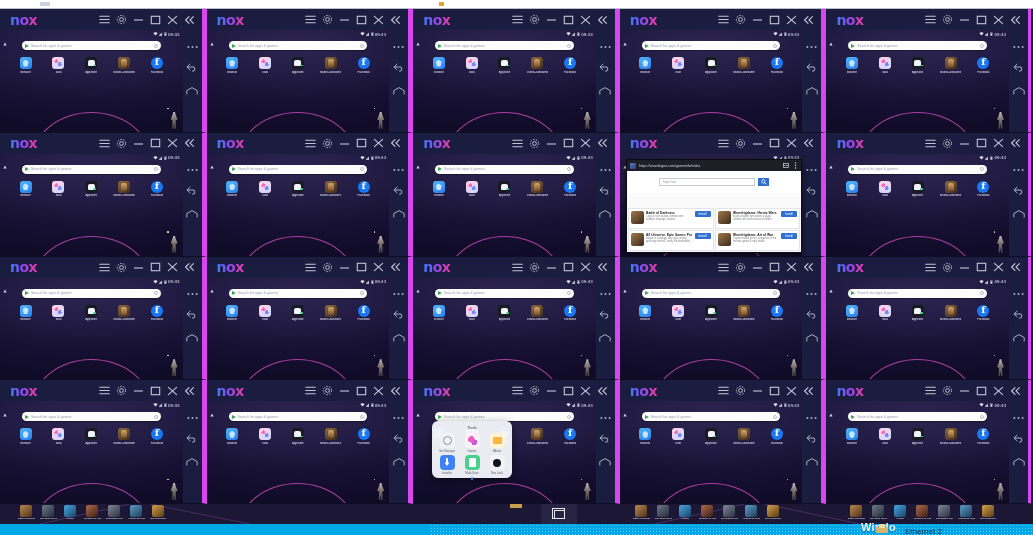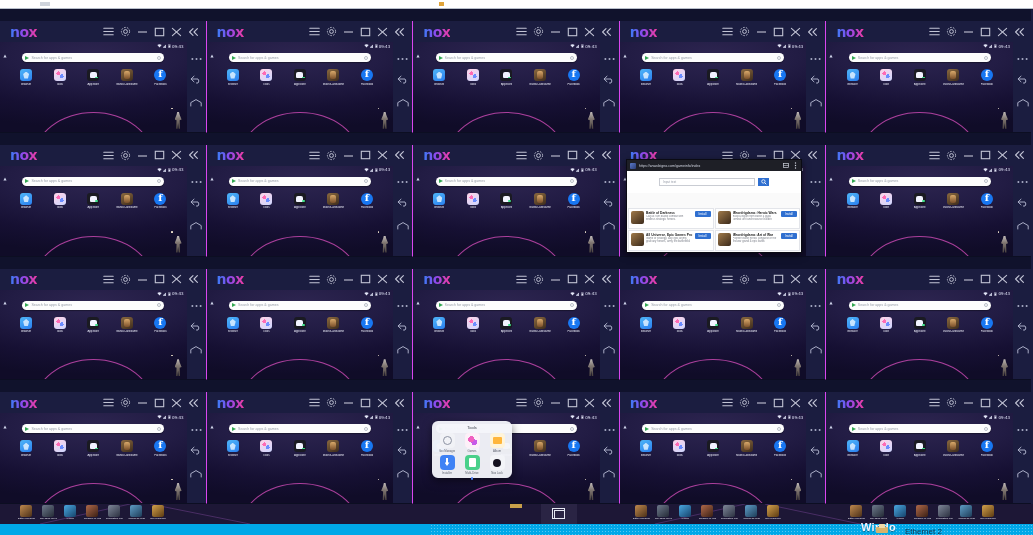--- a/index.html
+++ b/index.html
@@ -26,23 +26,22 @@
     display: grid;
     grid-template-columns: repeat(5, 1fr);
     grid-template-rows: repeat(4, 1fr);
     background: #10122c;
   }
 
   .nox {
     position: relative;
     background: #191b3c;
     overflow: hidden;
-    border-right: 1px solid #d946ef;
+    border-right: 5px solid #d946ef;
     border-bottom: 1px solid #0c0e22;
-    margin-top: 12px;
   }
 
   
   .nox-title {
     position: relative;
     height: 21px;
     background: #1b1d40;
     display: flex; align-items: center;
     padding: 0 4px;
   }

